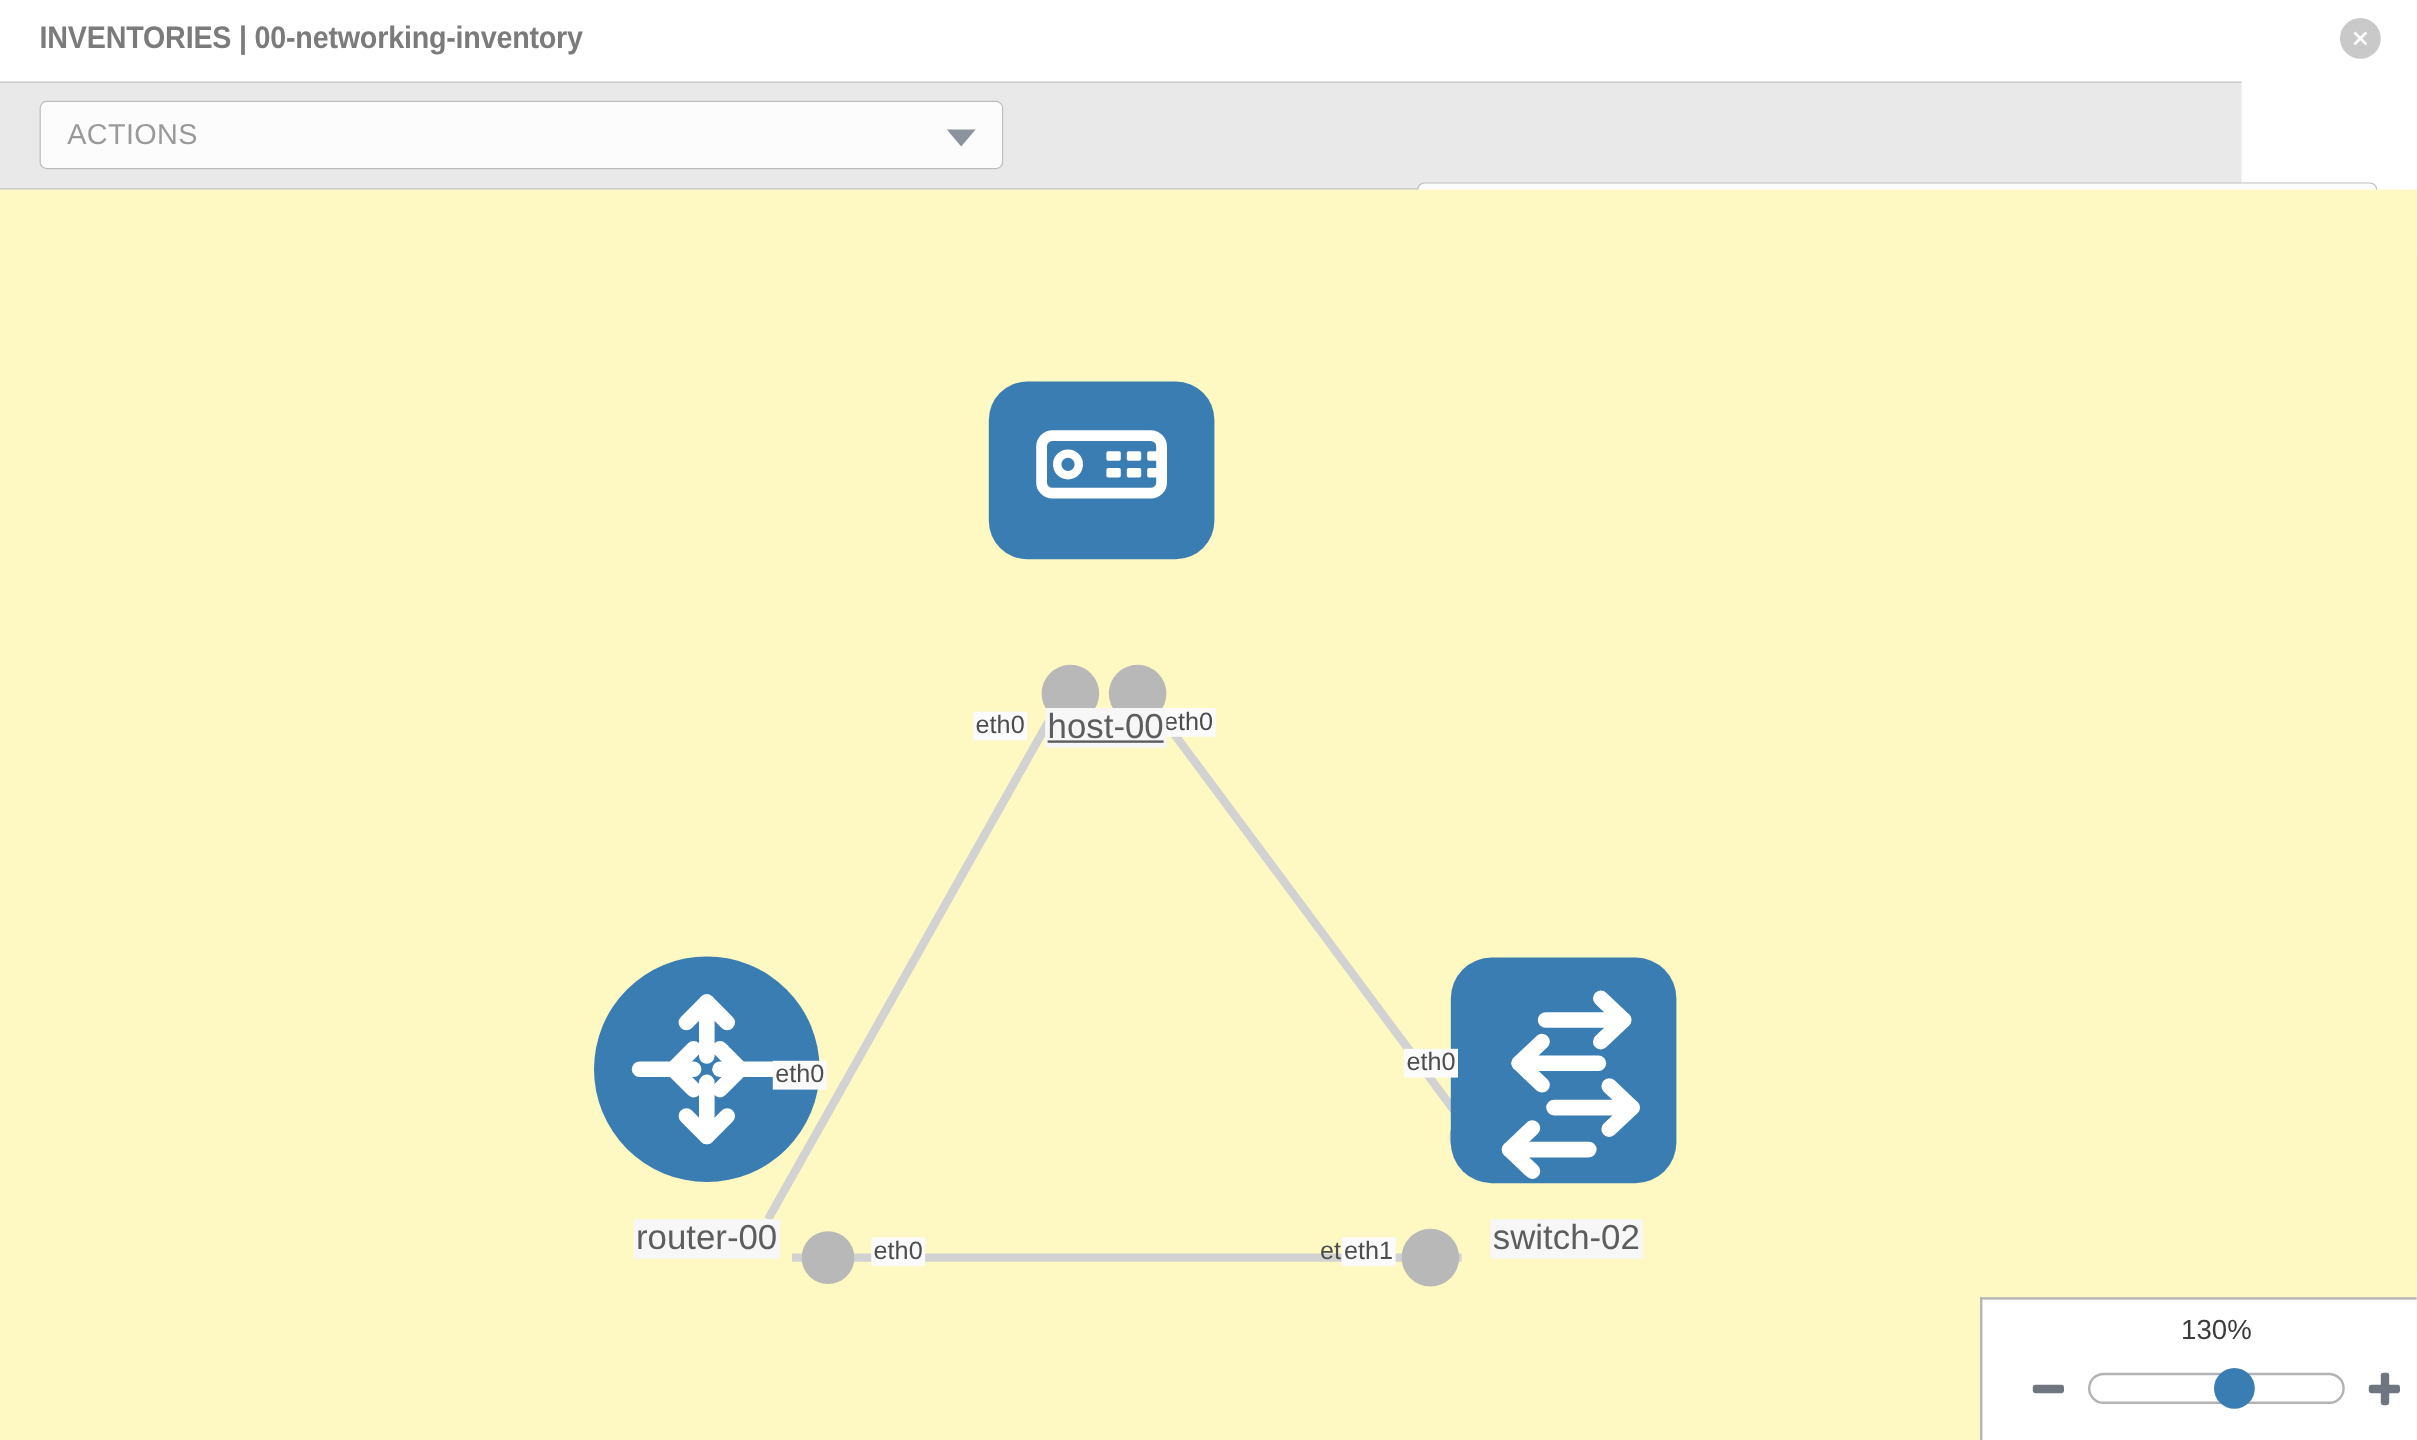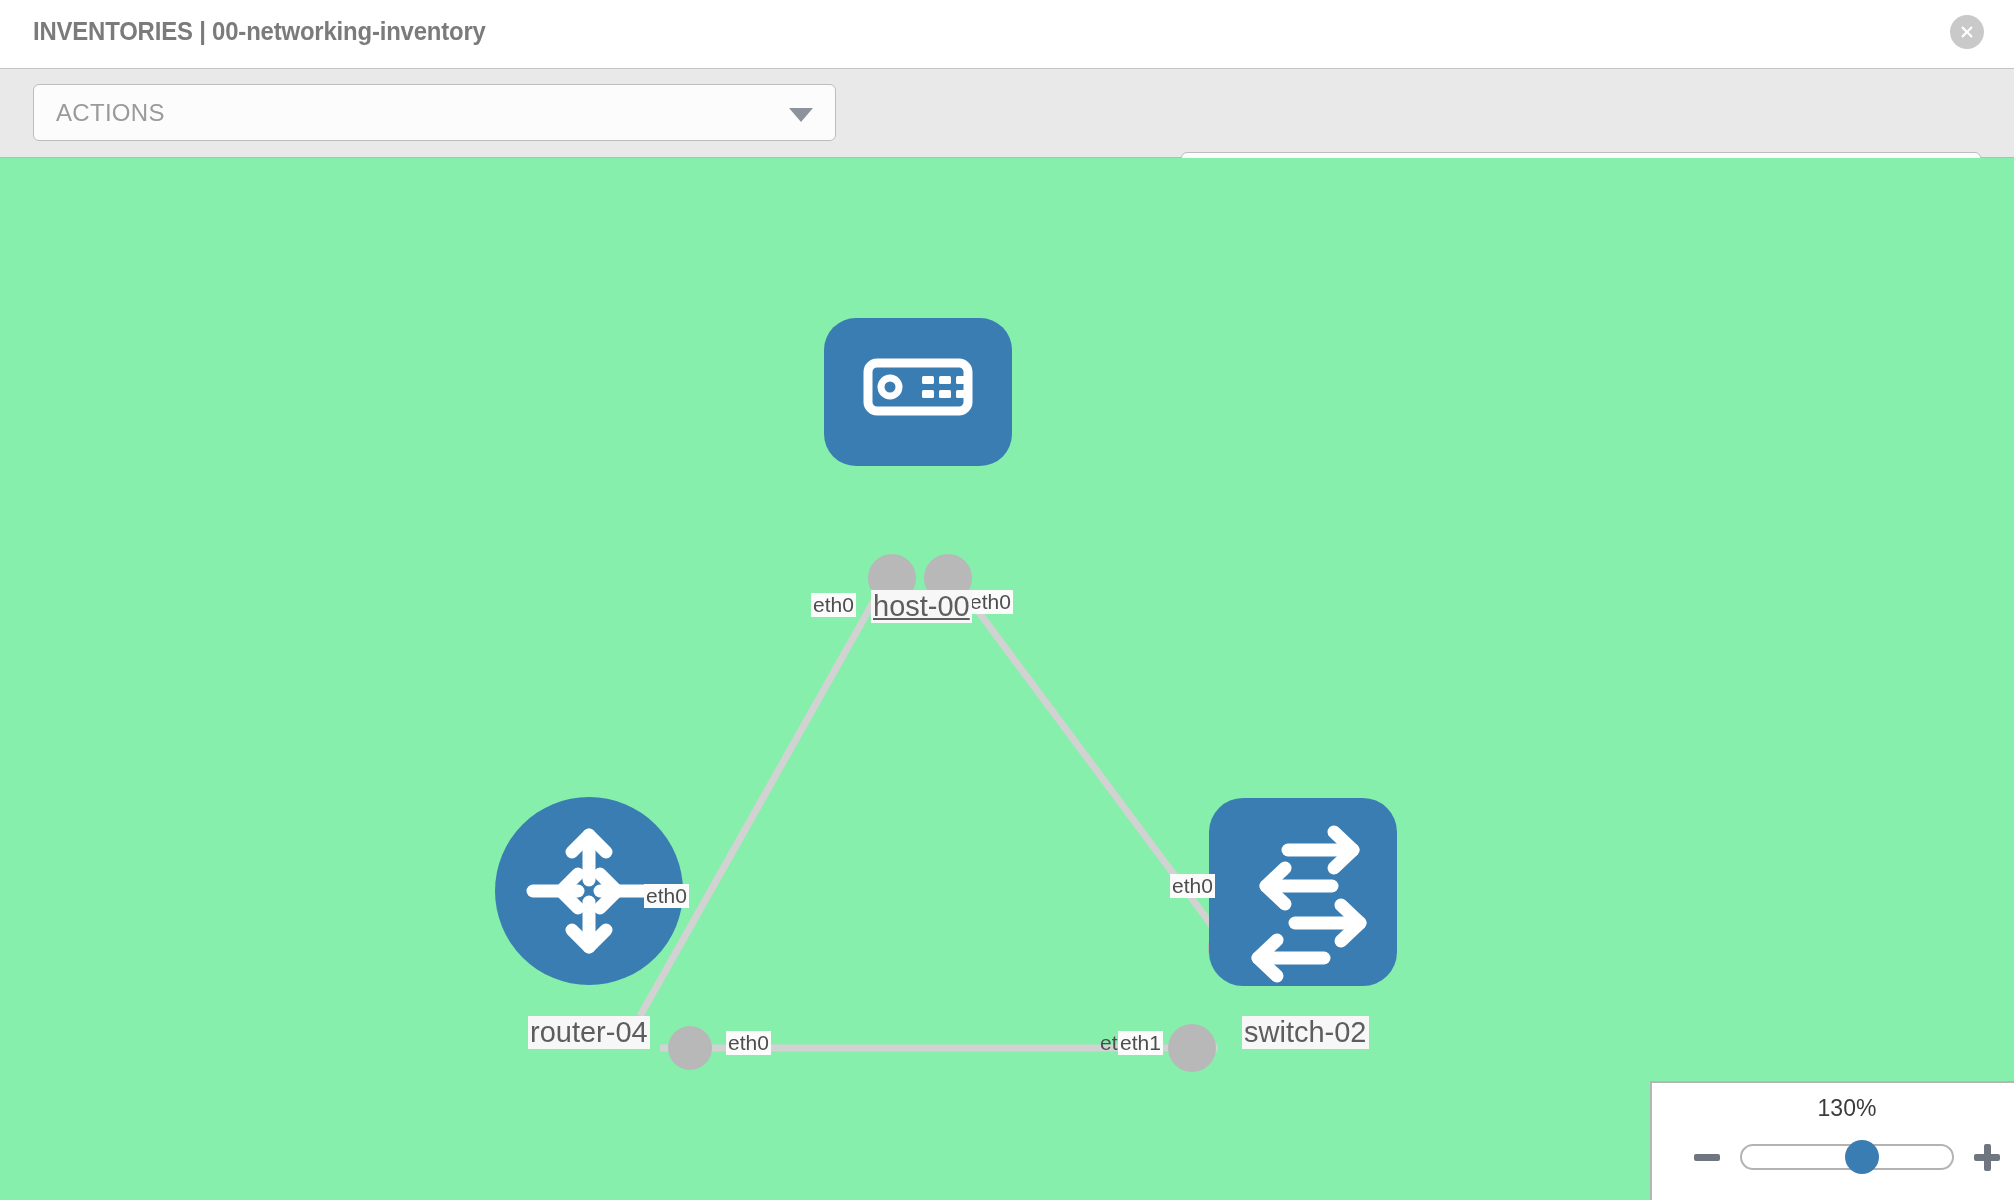--- a/index.html
+++ b/index.html
@@ -29,21 +29,21 @@
     position:absolute; right:30px; top:15px;
     width:34px; height:34px; border-radius:50%;
     background:#c9c9c9;
     display:flex; align-items:center; justify-content:center;
     cursor:pointer;
   }
   .close-btn svg { display:block; }
 
   
   .toolbar {
-    position:absolute; left:0; top:68px; width:2014px; height:90px;
+    position:absolute; left:0; top:68px; width:1868px; height:90px;
     background:#e9e9e9;
     border-top:1px solid #c4c4c4;
     border-bottom:1px solid #b9b9b9;
   }
   .actions-select {
     position:absolute; left:33px; top:15px;
     width:803px; height:57px;
     background:#fcfcfc;
     border:1px solid #bdbdbd;
     border-radius:6px;
@@ -76,21 +76,21 @@
     cursor:text;
   }
   .search-select .label {
     position:absolute; left:20px; top:50%; transform:translateY(-50%);
     font-size:24px; color:#9a9a9a; letter-spacing:0.3px;
   }
 
   
   .canvas {
     position:absolute; left:0; top:158px; width:2014px; height:1042px;
-    background:#86efac;
+    background:#fef9c3;
     overflow:hidden;
   }
   .graph-svg { position:absolute; left:0; top:0; }
 
   .node-group { cursor:pointer; }
 
   
   .node-caption {
     position:absolute;
     font-size:29px; color:#5d5d5d;
@@ -275,21 +275,21 @@
 
     <span class="iface-label" style="left:811px; top:435px;">eth0</span>
     <span class="iface-label" style="left:968px; top:432px;">eth0</span>
     <span class="iface-label" style="left:644px; top:726px;">eth0</span>
     <span class="iface-label" style="left:1170px; top:716px;">eth0</span>
     <span class="iface-label" style="left:726px; top:873px;">eth0</span>
     <span class="iface-label" style="left:1098px; top:873px; background:transparent;">eth0</span>
     <span class="iface-label" style="left:1118px; top:873px;">eth1</span>
 
     <span class="node-caption" style="left:871px; top:432px;text-decoration:underline;">host-00</span>
-    <span class="node-caption" style="left:528px; top:858px;">router-04</span>
+    <span class="node-caption" style="left:528px; top:858px;">router-00</span>
     <span class="node-caption" style="left:1242px; top:858px;">switch-02</span>
 
     <div class="zoom-panel" style="left:1622px; top:923px;">
       <div class="zoom-pct">130%</div>
       <div class="zoom-row">
         <div class="zoom-minus"></div>
         <div class="zoom-track">
           <div class="zoom-thumb" id="zoom-thumb" style="left: 57.1429%;"></div>
         </div>
         <div class="zoom-plus"></div>

